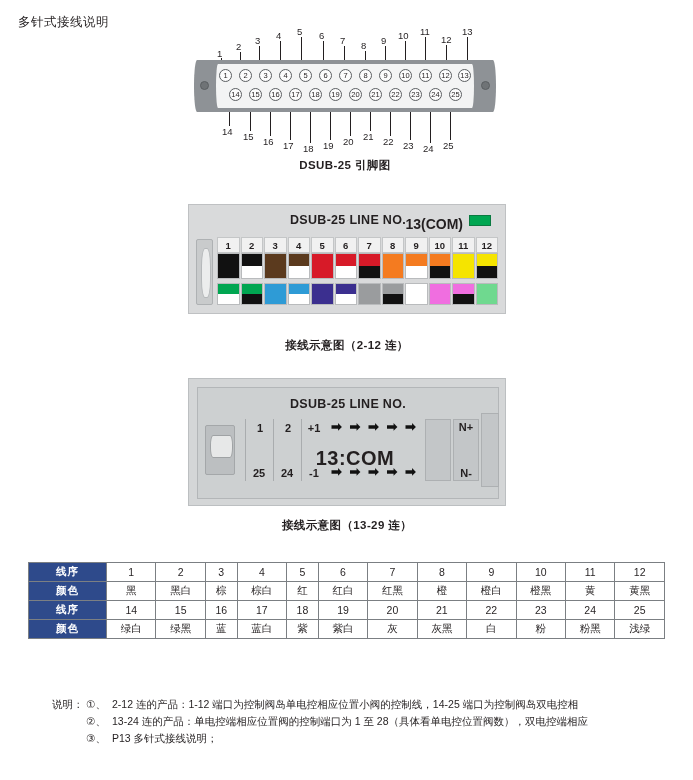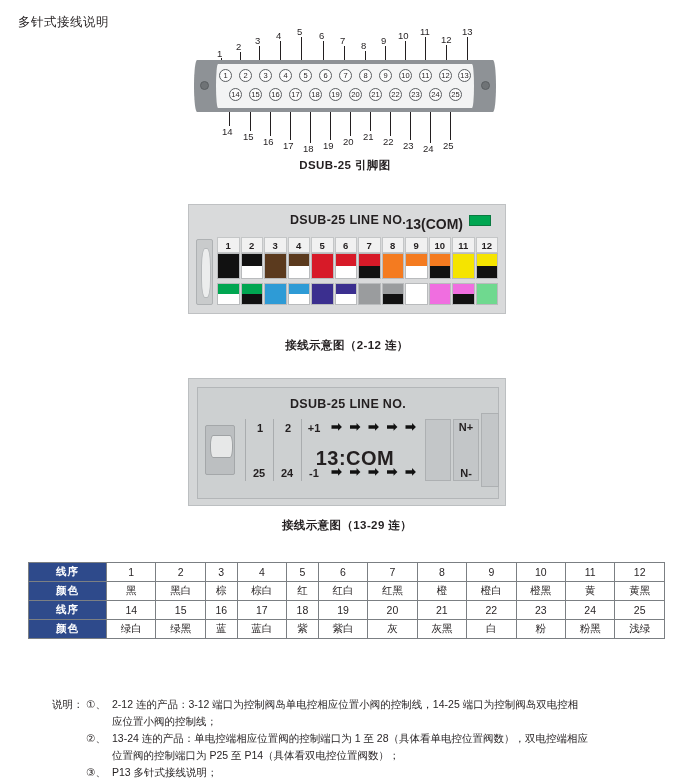--- a/index.html
+++ b/index.html
@@ -601,35 +601,25 @@
         <td>粉黑</td>
         <td>浅绿</td>
       </tr>
     </tbody>
 </table>
 
 <div class="notes" id="notes">
     <div class="row">
       <div class="lbl">说明：</div>
       <div class="num">①、</div>
-      <div class="txt">2-12 连的产品：3-12 端口为控制阀岛单电控相应位置小阀的控制线，14-25 端口为控制阀岛双电控相</div>
-    </div>
-    <div class="row">
-      <div class="lbl"></div>
-      <div class="num"></div>
-      <div class="txt">应位置小阀的控制线；</div>
+      <div class="txt">2-12 连的产品：1-12 端口为控制阀岛单电控相应位置小阀的控制线，14-25 端口为控制阀岛双电控相</div>
     </div>
     <div class="row">
       <div class="lbl"></div>
       <div class="num">②、</div>
       <div class="txt">13-24 连的产品：单电控端相应位置阀的控制端口为 1 至 28（具体看单电控位置阀数），双电控端相应</div>
     </div>
     <div class="row">
       <div class="lbl"></div>
-      <div class="num"></div>
-      <div class="txt">位置阀的控制端口为 P25 至 P14（具体看双电控位置阀数）；</div>
-    </div>
-    <div class="row">
-      <div class="lbl"></div>
       <div class="num">③、</div>
       <div class="txt">P13 多针式接线说明；</div>
     </div>
   </div>
 
 </body></html>

